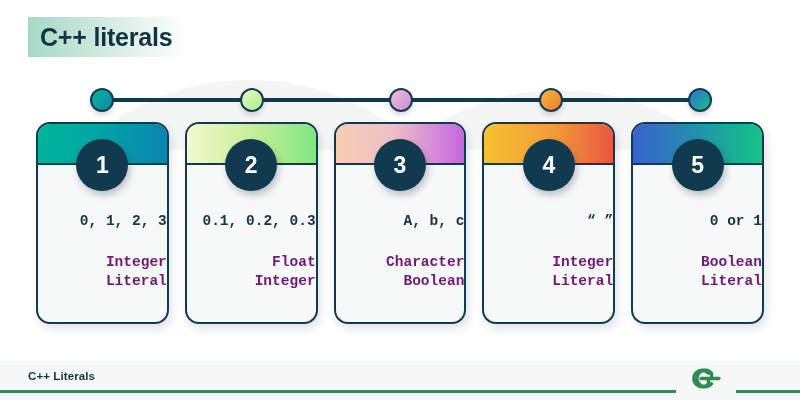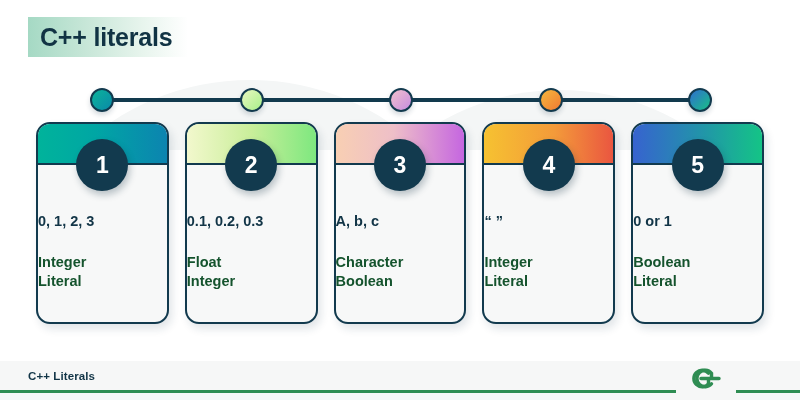--- a/index.html
+++ b/index.html
@@ -115,34 +115,35 @@
     display: flex;
     align-items: center;
     justify-content: center;
     font-size: 23px;
     font-weight: bold;
     box-shadow: 2px 4px 7px rgba(20,50,70,0.28);
     z-index: 4;
   }
   .card-body {
     padding-top: 48px;
-    text-align: left;
+    text-align: right;
+    font-family: Liberation Mono, monospace;
   }
   .card-value {
     font-size: 14.5px;
     font-weight: bold;
     color: #123547;
     line-height: 1.2;
     min-height: 18px;
   }
   .card-label {
     margin-top: 22px;
     font-size: 14.5px;
     font-weight: bold;
-    color: #14532d;
+    color: #701a75;
     line-height: 1.32;
     white-space: pre-line;
   }
 
   
   .footer {
     position: absolute;
     left: 0;
     top: 361px;
     width: 800px;

